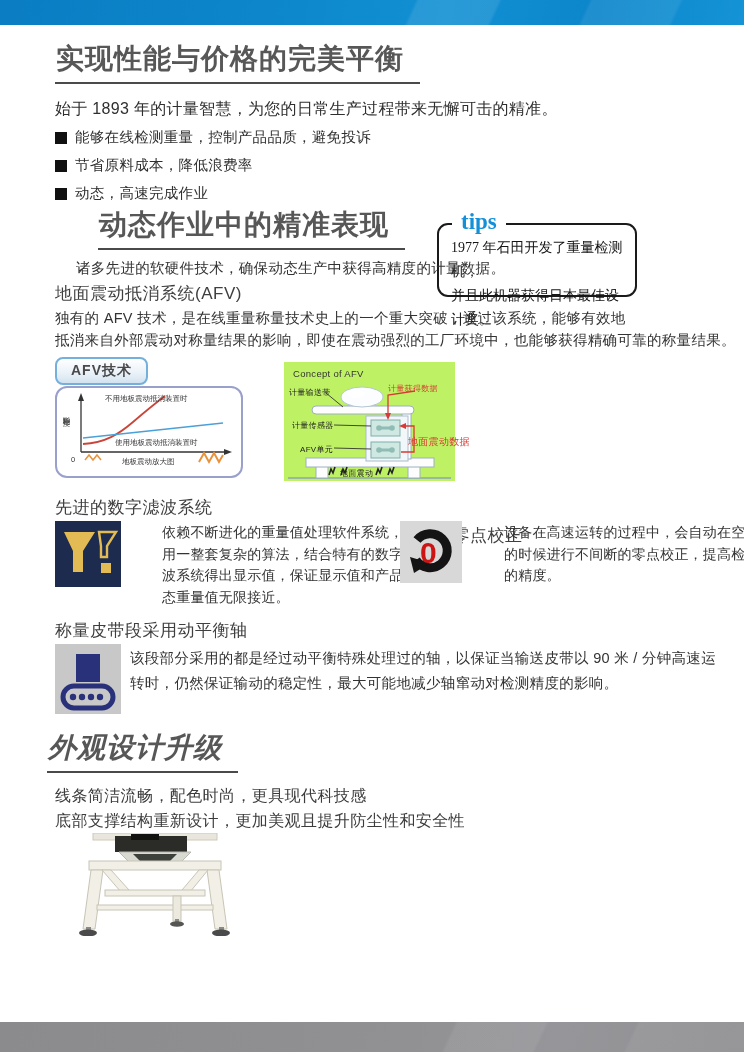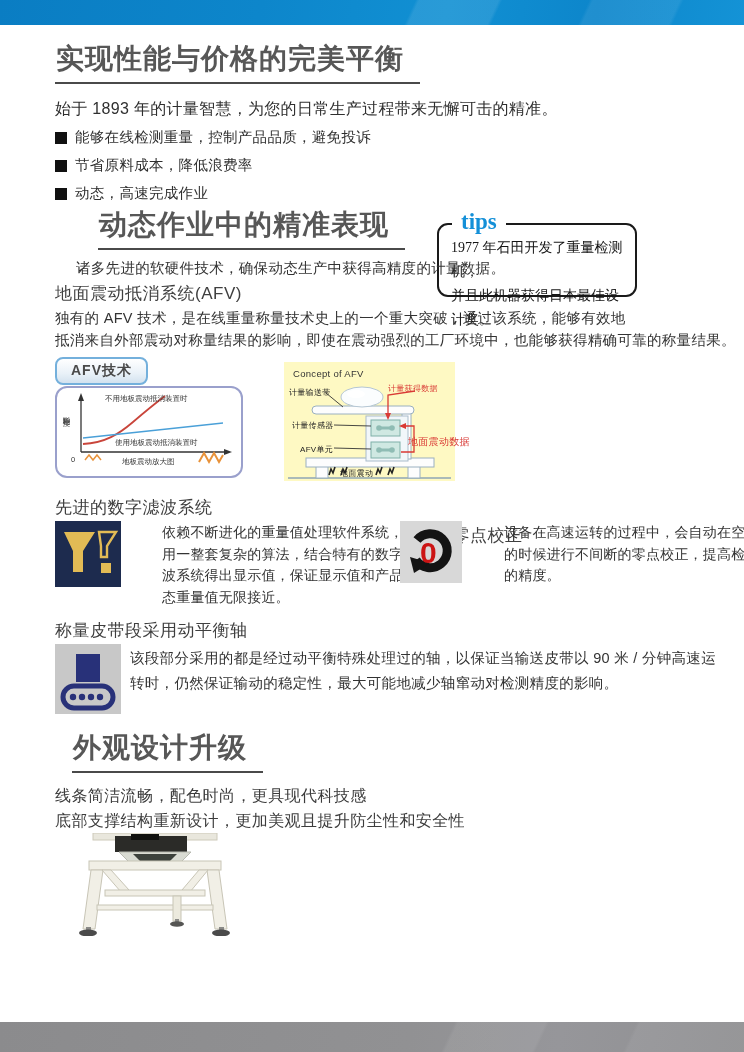--- a/index.html
+++ b/index.html
@@ -59,21 +59,21 @@
     font-size:14px;font-weight:bold;color:#4a4a4a;letter-spacing:1px;
     padding:3px 14px;
   }
 
   
   #chart-fig{position:absolute;left:55px;top:386px;width:188px;height:92px;}
   #chart-ylabel{
     position:absolute;left:6px;top:24px;writing-mode:vertical-rl;
     font-size:7.5px;color:#444;letter-spacing:1px;
   }
-  #concept-fig{position:absolute;left:284px;top:362px;width:171px;height:119px;background:#fef9c3;}
+  #concept-fig{position:absolute;left:284px;top:362px;width:171px;height:119px;background:#bef264;}
   .fig-label{position:absolute;font-size:8px;color:#222;letter-spacing:.3px;white-space:nowrap;}
   .fig-label.red{color:#d93a35;text-align:right;}
   #concept-title{position:absolute;left:9px;top:6px;font-size:9.5px;color:#333;letter-spacing:.3px;}
 
   
   .feat-text{font-size:14px;color:#333;line-height:21.5px;letter-spacing:.2px;margin-left:32px;}
 
   
   .icon-frame{display:block;}
 
@@ -229,21 +229,21 @@
       <rect x="21" y="10" width="24" height="28" fill="#283179"></rect>
       <rect x="8" y="42" width="50" height="22" rx="11" fill="none" stroke="#283179" stroke-width="5"></rect>
       <circle cx="18" cy="53" r="3.2" fill="#283179"></circle>
       <circle cx="27" cy="53" r="3.2" fill="#283179"></circle>
       <circle cx="36" cy="53" r="3.2" fill="#283179"></circle>
       <circle cx="45" cy="53" r="3.2" fill="#283179"></circle>
     </svg>
   </div>
   <div class="abs" style="left:130px;top:646px;width:600px;font-size:14.5px;line-height:25px;color:#333;letter-spacing:.3px;">该段部分采用的都是经过动平衡特殊处理过的轴，以保证当输送皮带以 90 米 / 分钟高速运转时，仍然保证输动的稳定性，最大可能地减少轴窜动对检测精度的影响。</div>
 
-  <div class="abs" style="left:72px;top:733px;">
+  <div class="abs" style="left:47px;top:733px;font-style:italic;">
     <span class="h-big">外观设计升级</span>
   </div>
   <div class="abs" style="left:55px;top:786px;font-size:16px;color:#3c3c3c;letter-spacing:.4px;">线条简洁流畅，配色时尚，更具现代科技感</div>
   <div class="abs" style="left:55px;top:811px;font-size:16px;color:#3c3c3c;letter-spacing:.4px;">底部支撑结构重新设计，更加美观且提升防尘性和安全性</div>
 
   <div id="machine-fig">
     <svg class="icon-frame" width="160" height="103" viewBox="0 0 160 103">
 
       <rect x="18" y="0" width="124" height="7" fill="#e9e7dd" stroke="#cdcaba" stroke-width="1"></rect>
       <rect x="40" y="3" width="72" height="16" fill="#2b2b28"></rect>

